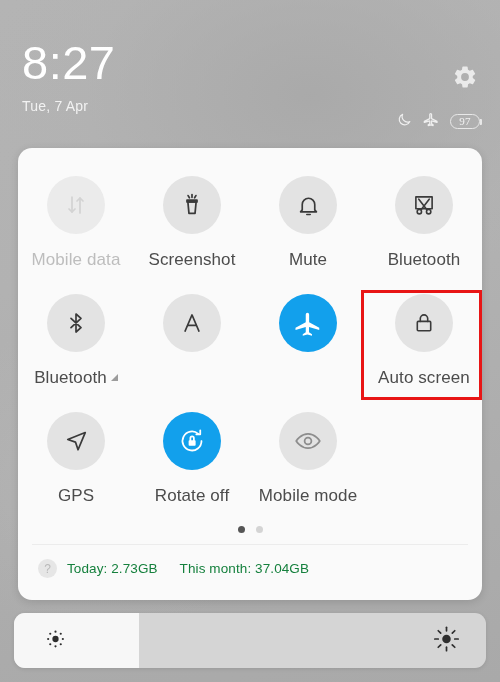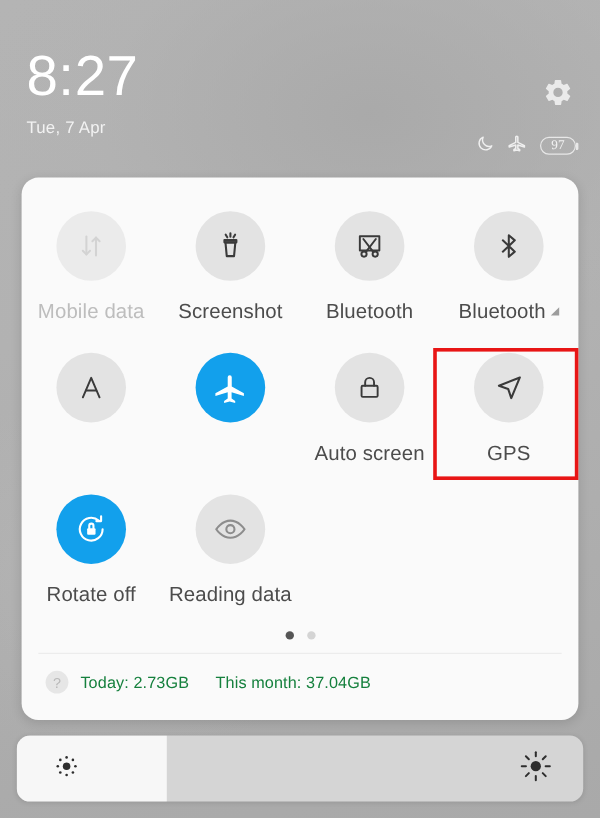--- a/index.html
+++ b/index.html
@@ -322,20 +322,31 @@
           <path d="M12 2.3v2.6"></path>
             <path d="M8.4 3.3l1.2 2"></path>
             <path d="M15.6 3.3l-1.2 2"></path>
         </svg>
       </div>
       <div class="tile-label-row">
         <span class="tile-label">Screenshot</span>
       </div>
     </div>
 
+    <div class="tile">
+      <div class="tile-circle">
+        <svg width="25" height="25" viewBox="0 0 24 24" fill="none" stroke="#3a3a3a" stroke-width="1.6" stroke-linecap="round" stroke-linejoin="round">
+          <path d="M18 16.2V11a6 6 0 1 0-12 0v5.2L4.4 18.1h15.2z"></path>
+          <path d="M10.4 20.6h3.2"></path>
+        </svg>
+      </div>
+      <div class="tile-label-row">
+        <span class="tile-label">Mute</span>
+      </div>
+    </div>
 
     <div class="tile">
       <div class="tile-circle">
         <svg width="26" height="26" viewBox="0 0 24 24" fill="none" stroke="#3a3a3a" stroke-width="1.5" stroke-linecap="round" stroke-linejoin="round">
           <path d="M4.5 4.5h15v11h-15z"></path>
           <path d="M7.2 6.6l7.3 9.6"></path>
             <path d="M16.8 6.6l-7.3 9.6"></path>
           <circle cx="7.7" cy="18.2" r="2"></circle>
           <circle cx="16.3" cy="18.2" r="2"></circle>
         </svg>
@@ -412,21 +423,21 @@
     </div>
 
     <div class="tile">
       <div class="tile-circle">
         <svg width="28" height="28" viewBox="0 0 24 24" fill="none" stroke="#8d8d8d" stroke-width="1.5" stroke-linecap="round" stroke-linejoin="round">
           <path d="M1.9 12S5.8 5.9 12 5.9 22.1 12 22.1 12 18.2 18.1 12 18.1 1.9 12 1.9 12z"></path>
           <circle cx="12" cy="12" r="2.9"></circle>
         </svg>
       </div>
       <div class="tile-label-row">
-        <span class="tile-label">Reading data</span>
+        <span class="tile-label">Mobile mode</span>
       </div>
     </div>
 
   </div>
 
   <div id="aeroplane-highlight" style="border-color: rgb(232, 21, 21);"></div>
 
   <div id="page-dots">
     <span class="dot active"></span>
     <span class="dot"></span>

